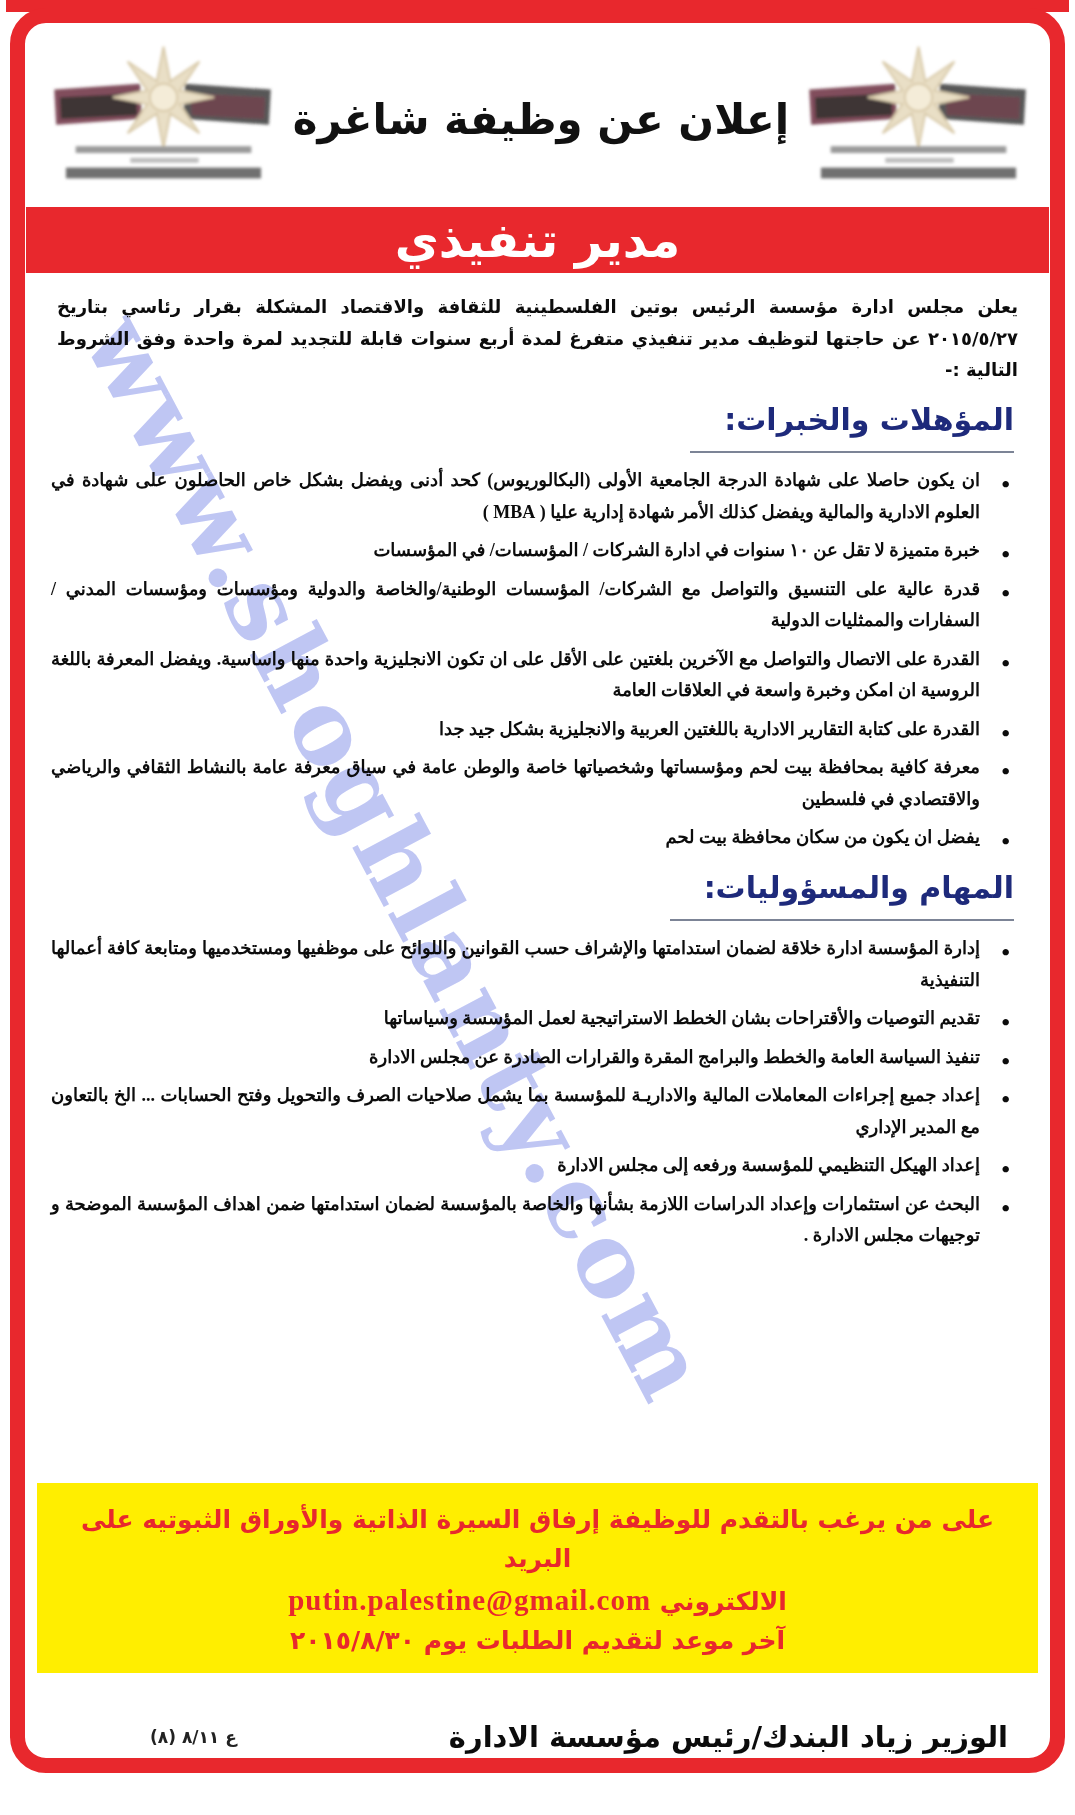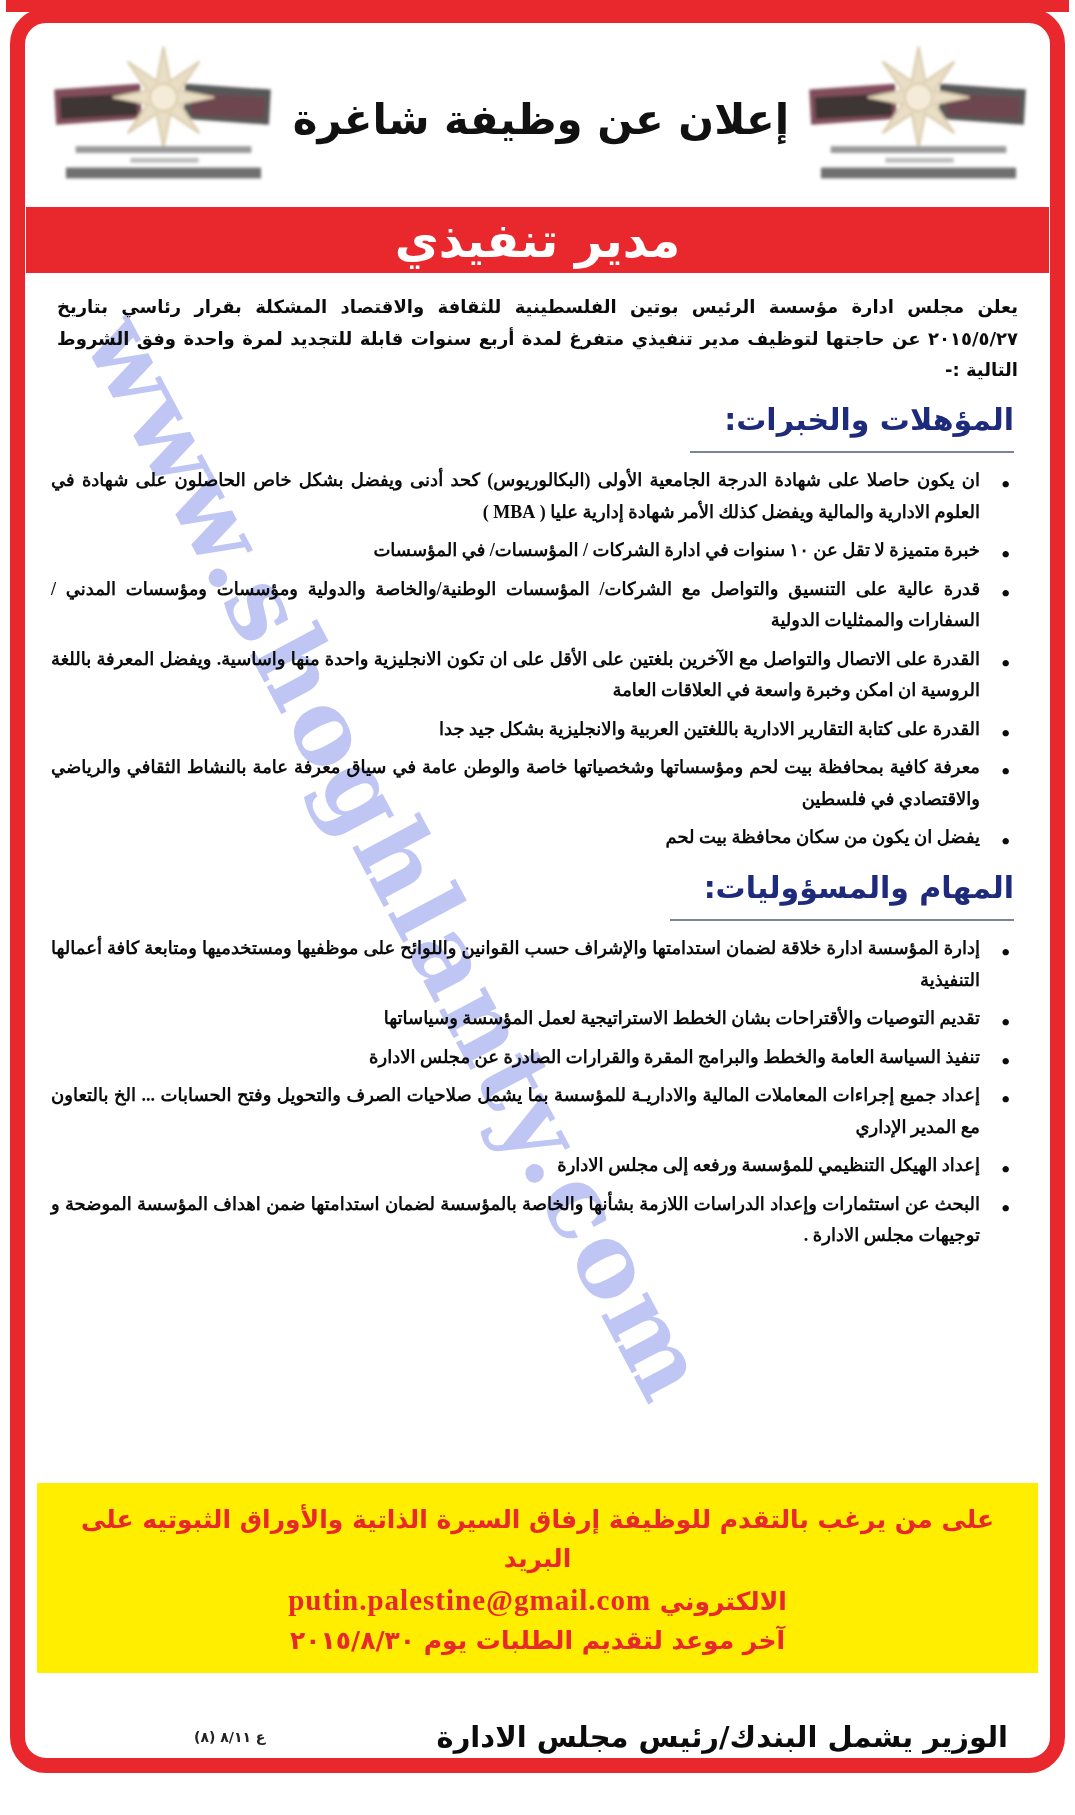--- a/index.html
+++ b/index.html
@@ -62,21 +62,21 @@
     direction:rtl; text-align:center; font-weight:bold; padding:18px 16px 12px 16px;
   }
   .c-line1,.c-line3{ font-size:25px; line-height:1.55; }
   .c-line2{ font-size:25px; line-height:1.5; }
   .email{ font-family:"Liberation Serif",serif; font-size:29px; letter-spacing:1px; direction:ltr; unicode-bidi:embed; }
   .footer{
     position:absolute; bottom:4px; right:42px; left:125px;
     display:flex; direction:rtl; justify-content:space-between; align-items:center;
   }
   .signature{ font-size:29px; font-weight:bold; color:var(--ink); }
-  .ad-code{ font-size:14px; font-weight:bold; color:#222;margin-left:44px; }
+  .ad-code{ font-size:17px; font-weight:bold; color:#222; }
 </style>
 </head>
 <body>
 
 <div class="page">
 
   <div class="top-strip"></div>
 
   <div class="watermark">www.shoghlanty.com</div>
 
@@ -165,18 +165,18 @@
     <div class="contact">
       <div class="c-line1">على من يرغب بالتقدم للوظيفة إرفاق السيرة الذاتية والأوراق الثبوتيه على البريد</div>
       <div class="c-line2">
         <span>الالكتروني</span>
         <span class="email">putin.palestine@gmail.com</span>
       </div>
       <div class="c-line3">آخر موعد لتقديم الطلبات يوم ٢٠١٥/٨/٣٠</div>
     </div>
 
     <div class="footer">
-      <div class="signature">الوزير يشمل البندك/رئيس مجلس الادارة</div>
+      <div class="signature">الوزير زياد البندك/رئيس مؤسسة الادارة</div>
       <div class="ad-code">ع ٨/١١ (٨)</div>
     </div>
 
   </div>
 </div>
 
 </body></html>

